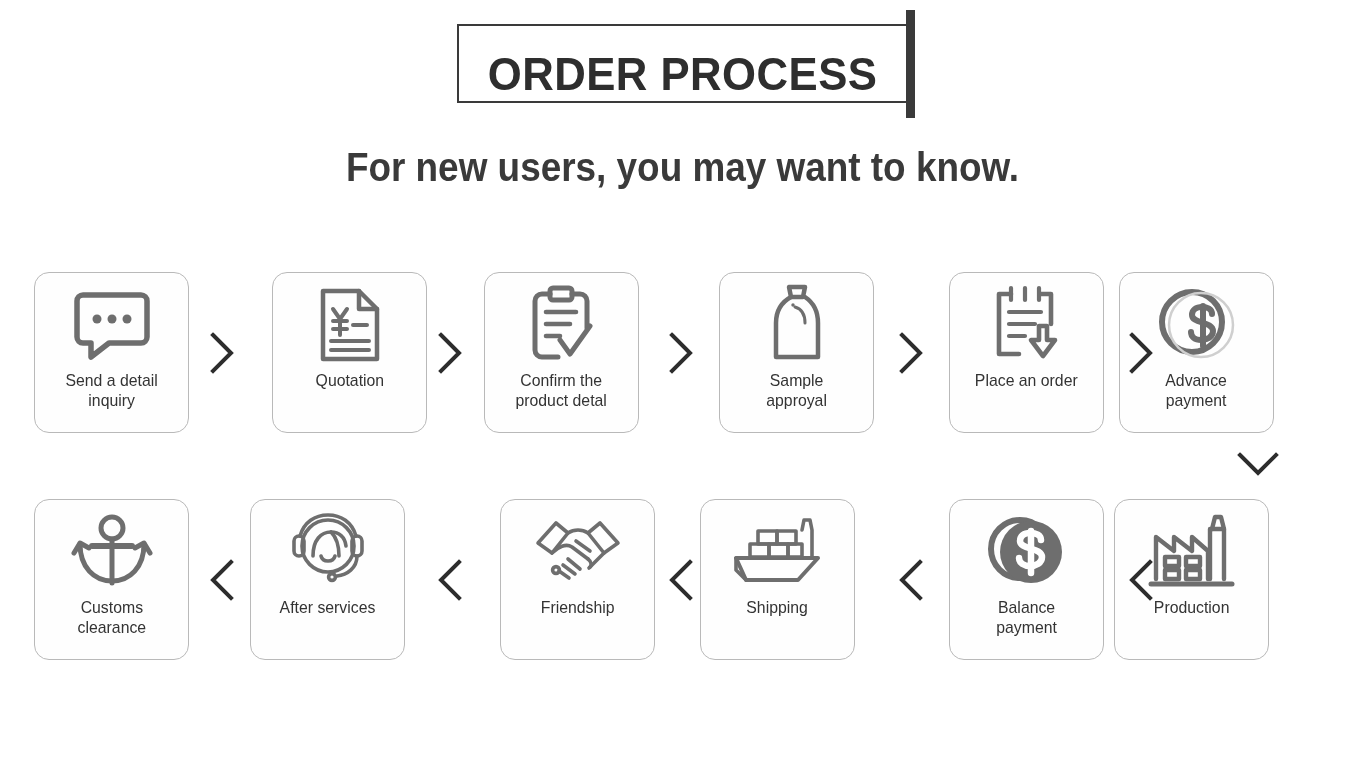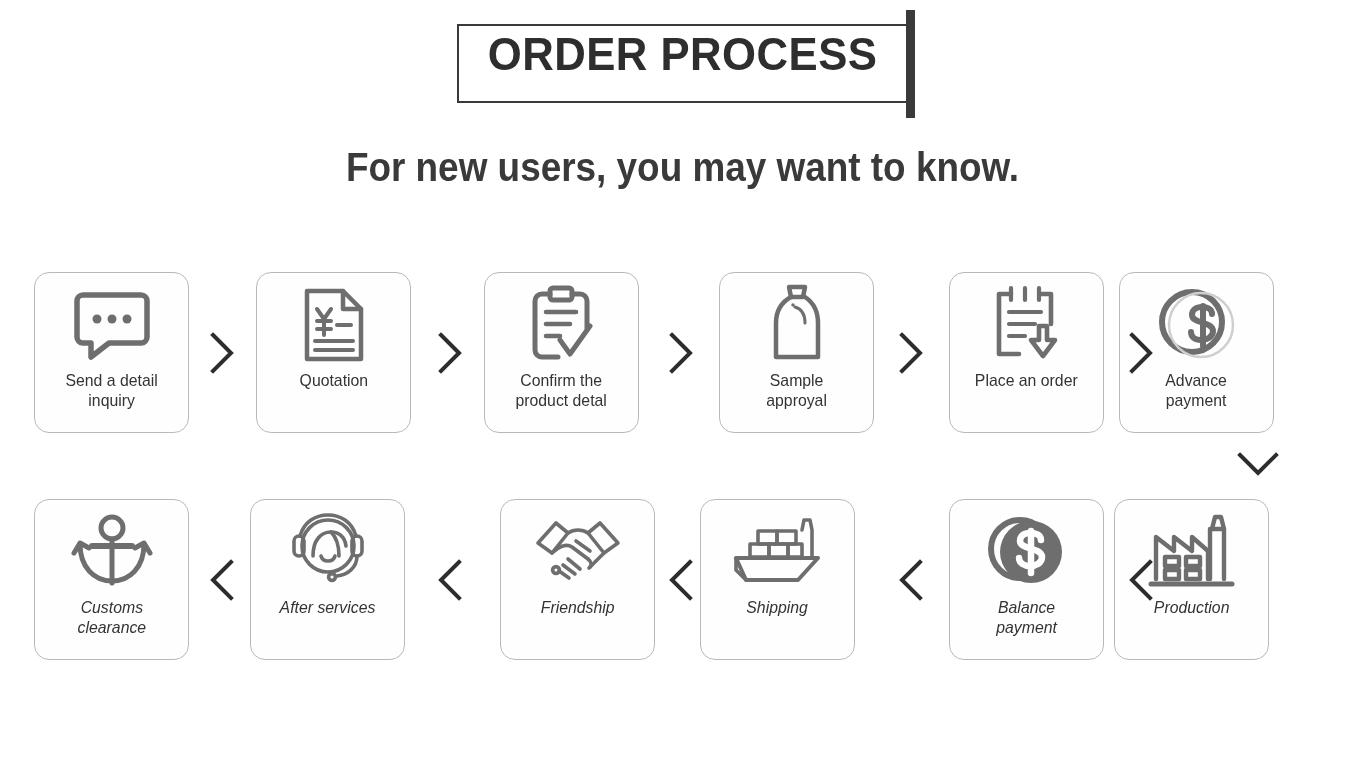--- a/index.html
+++ b/index.html
@@ -11,21 +11,21 @@
     position:relative;
   }
 
   
   #title-block{
     position:absolute;
     left:457px;top:24px;
     width:452px;height:79px;
     box-sizing:border-box;
     border:2px solid #3a3a3a;
-    display:flex;align-items:flex-start;justify-content:center;
+    display:flex;align-items:flex-end;justify-content:center;
   }
   #title-text{
     font-size:47px;
     font-weight:bold;
     letter-spacing:0.5px;
     color:#2e2e2e;
     font-family:"Liberation Sans Narrow","Liberation Sans","DejaVu Sans Condensed",sans-serif;
     transform:scaleX(0.93);
     white-space:nowrap;
   }
@@ -71,21 +71,21 @@
     font-size:17px;
     line-height:20px;
     color:#333333;
     text-align:center;
     font-family:"Liberation Sans Narrow","Liberation Sans","DejaVu Sans Condensed",sans-serif;
     transform:scaleX(0.93);
     white-space:pre-line;
     padding:0 4px;
   }
   .row1{top:272px;}
-  .row2{top:499px;font-style:italic;}
+  .row2{top:499px;}
 
   
   .chev{
     position:absolute;
     width:34px;height:46px;
     color:#2d2d2d;
   }
   .chev svg{display:block;}
   .chev-right{top:330px;}
   .chev-left{top:557px;}
@@ -114,21 +114,21 @@
       <path d="M14 8 H72 a6 6 0 0 1 6 6 V50 a6 6 0 0 1 -6 6 H40 L22 70 V56 H14 a6 6 0 0 1 -6 -6 V14 a6 6 0 0 1 6 -6 Z"></path>
       <circle cx="28" cy="32" r="4.5" fill="#6e6e6e" stroke="none"></circle>
       <circle cx="43" cy="32" r="4.5" fill="#6e6e6e" stroke="none"></circle>
       <circle cx="58" cy="32" r="4.5" fill="#6e6e6e" stroke="none"></circle>
     </svg>
   </div>
   <div class="card-label">Send a detail
 inquiry</div>
 </div>
 
-<div class="card row1" style="left:256px">
+<div class="card row1" style="left:272px">
   <div class="card-icon">
     <svg class="ico" width="66" height="80" viewBox="0 0 66 80" fill="none" stroke="#6e6e6e" stroke-width="4.5" stroke-linecap="round" stroke-linejoin="round">
       <path d="M6 6 H42 L60 24 V74 H6 Z"></path>
       <path d="M42 6 V24 H60"></path>
       <path d="M16 24 L23 34 L30 24" stroke-width="4"></path>
       <path d="M16 36 H30 M16 44 H30 M23 34 V50" stroke-width="4"></path>
       <path d="M36 40 H50" stroke-width="4"></path>
       <path d="M14 56 H52 M14 65 H52" stroke-width="4"></path>
     </svg>
   </div>

